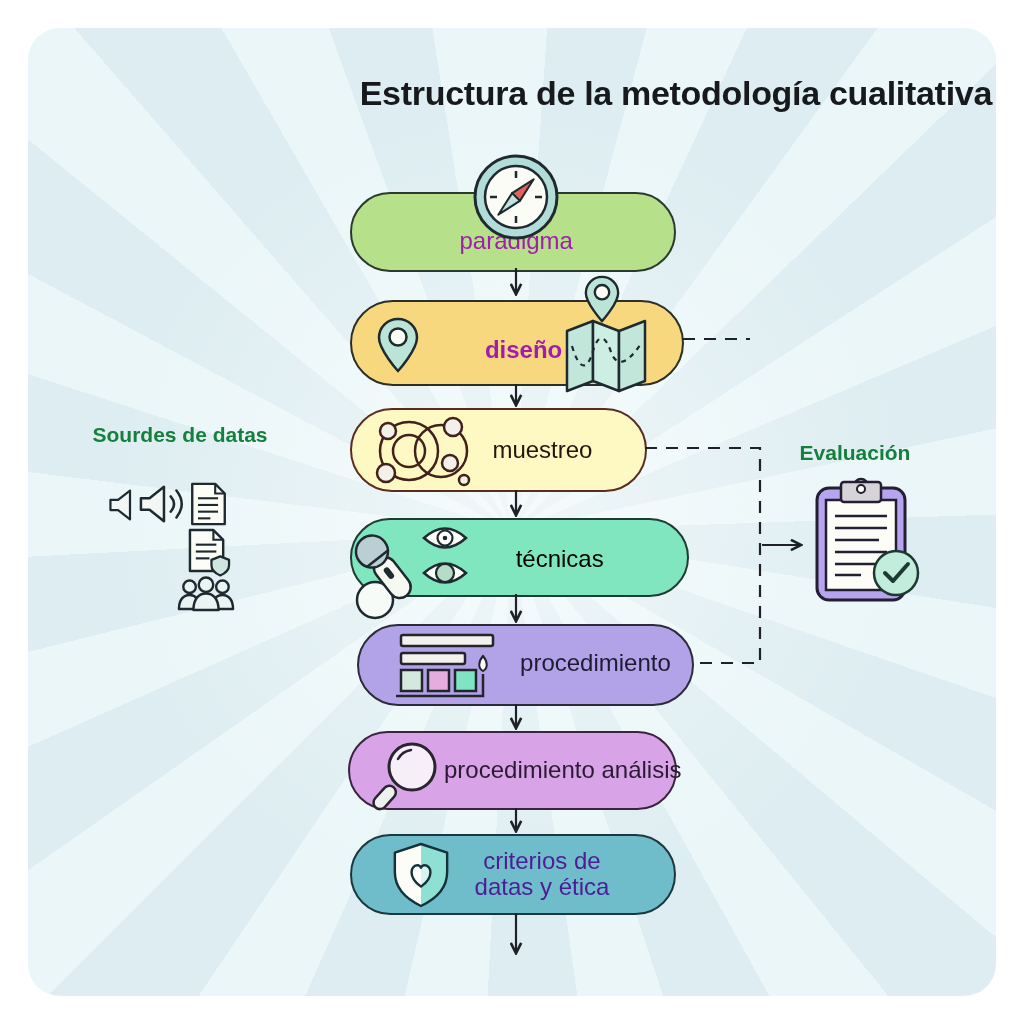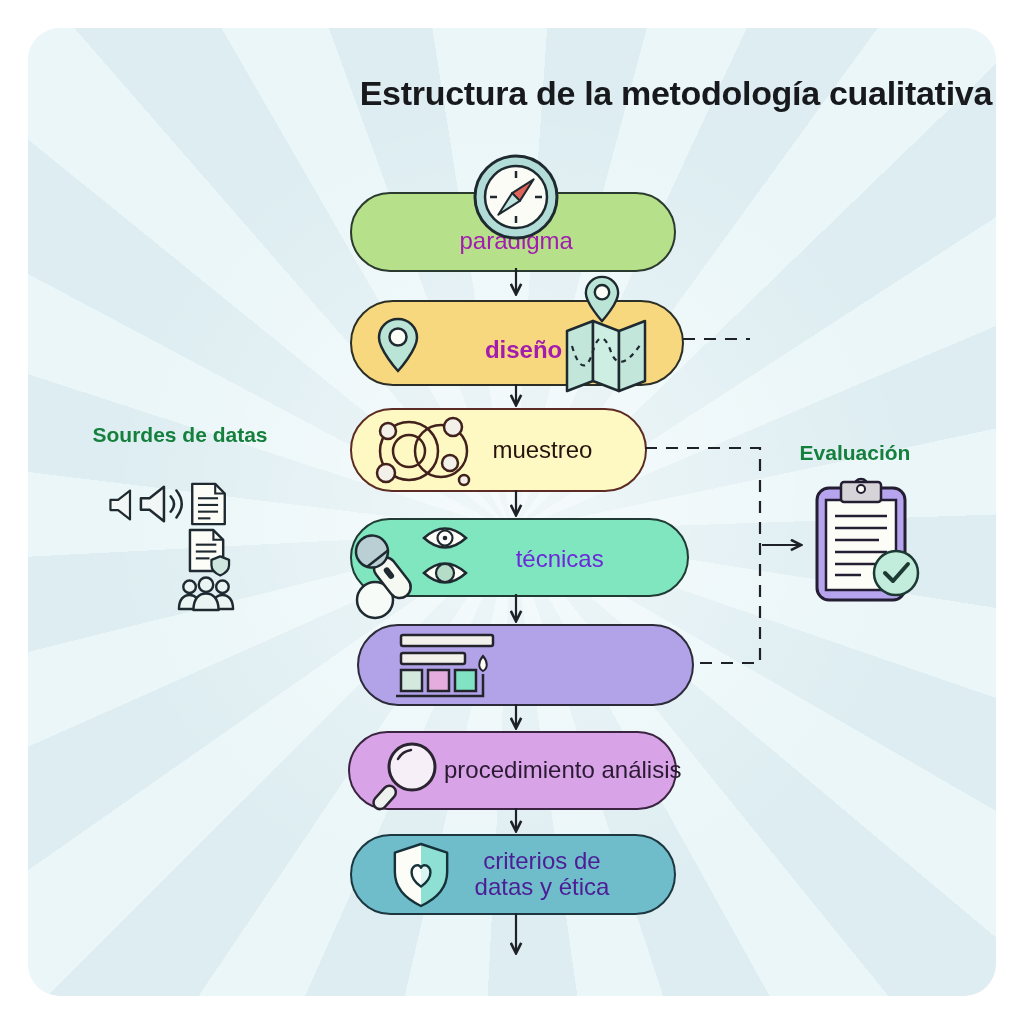--- a/index.html
+++ b/index.html
@@ -25,21 +25,21 @@
     position:absolute;transform:translate(-50%,-50%);white-space:nowrap;
     font-size:24px;font-weight:500;color:#a21caf;text-align:center;
   }
   .n1{left:350px;top:192px;width:322px;height:76px;background:#b7e08a;border-color:#2a3a2e;}
   .n1 .lbl{left:51%;top:62%;}
   .n2{left:350px;top:300px;width:330px;height:82px;background:#f8d87e;border-color:#2b2f26;}
   .n2 .lbl{left:52%;top:58%;font-weight:bold;}
   .n3{left:350px;top:408px;width:293px;height:80px;background:#fef9c3;border-color:#5c2b24;}
   .n3 .lbl{left:65%;top:50%;color:#27140f;}
   .n4{left:350px;top:518px;width:335px;height:75px;background:#7fe6bf;border-color:#1f3b33;}
-  .n4 .lbl{left:62%;top:52%;color:#6d28d9;}
+  .n4 .lbl{left:62%;top:52%;color:#000000;}
   .n5{left:357px;top:624px;width:333px;height:78px;background:#b2a3e9;border-color:#2c2b3a;}
   .n5 .lbl{left:71%;top:47%;color:#1f1c30;}
   .n6{left:348px;top:731px;width:325px;height:75px;background:#d8a3e7;border-color:#3a2440;}
   .n6 .lbl{left:63%;top:49%;color:#2b1a33;padding-left:16px;}
   .n7{left:350px;top:834px;width:322px;height:77px;background:#6fbdca;border-color:#1c3740;}
   .n7 .lbl{left:59%;top:50%;line-height:1.12;color:#4c1d95;white-space:normal;width:220px;}
   .side-label{
     position:absolute;font-size:21px;font-weight:700;color:#15803d;text-align:center;
   }
   .abs{position:absolute;}
@@ -105,20 +105,21 @@
     <svg width="105" height="66" viewBox="0 0 105 66">
       <path d="M1,63 L88,63 L88,41" fill="none" stroke="#23242c" stroke-width="2.5"></path>
       <rect x="6" y="2" width="92" height="11" rx="2" fill="#f3f1ec" stroke="#23242c" stroke-width="2.5"></rect>
       <rect x="6" y="20" width="64" height="11" rx="2" fill="#f3f1ec" stroke="#23242c" stroke-width="2.5"></rect>
       <rect x="6" y="37" width="21" height="21" fill="#d3e9de" stroke="#23242c" stroke-width="2.5"></rect>
       <rect x="33" y="37" width="21" height="21" fill="#e5addd" stroke="#23242c" stroke-width="2.5"></rect>
       <rect x="60" y="37" width="21" height="21" fill="#7fe3c4" stroke="#23242c" stroke-width="2.5"></rect>
       <path d="M88,23 C93,29 93,35 88,38 C83,35 83,29 88,23 Z" fill="#fdfdf8" stroke="#23242c" stroke-width="2"></path>
     </svg>
   </div>
+  <div class="lbl">procedimiento</div>
 </div>
 
 <div class="pill n6">
   <div class="icon-in" style="left:20px;top:6px;">
     <svg width="78" height="72" viewBox="0 0 78 72">
       <g transform="rotate(42 18 54)">
         <rect x="12" y="46" width="13" height="27" rx="6.5" fill="#eef2ee" stroke="#2a2330" stroke-width="2.5"></rect>
       </g>
       <circle cx="42" cy="28" r="23" fill="rgba(252,253,250,0.85)" stroke="#2a2330" stroke-width="3"></circle>
       <path d="M28,20 A18,18 0 0 1 41,11" fill="none" stroke="#2a2330" stroke-width="2.5" stroke-linecap="round"></path>

